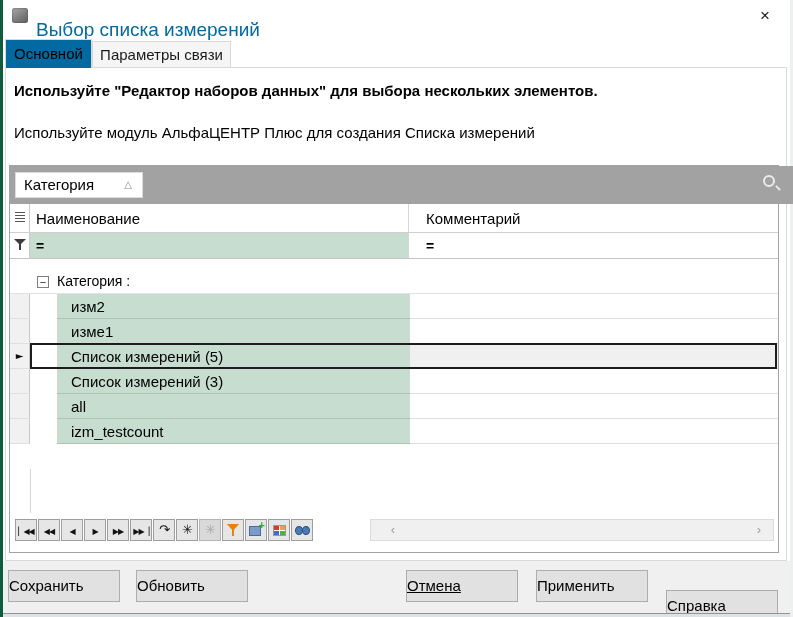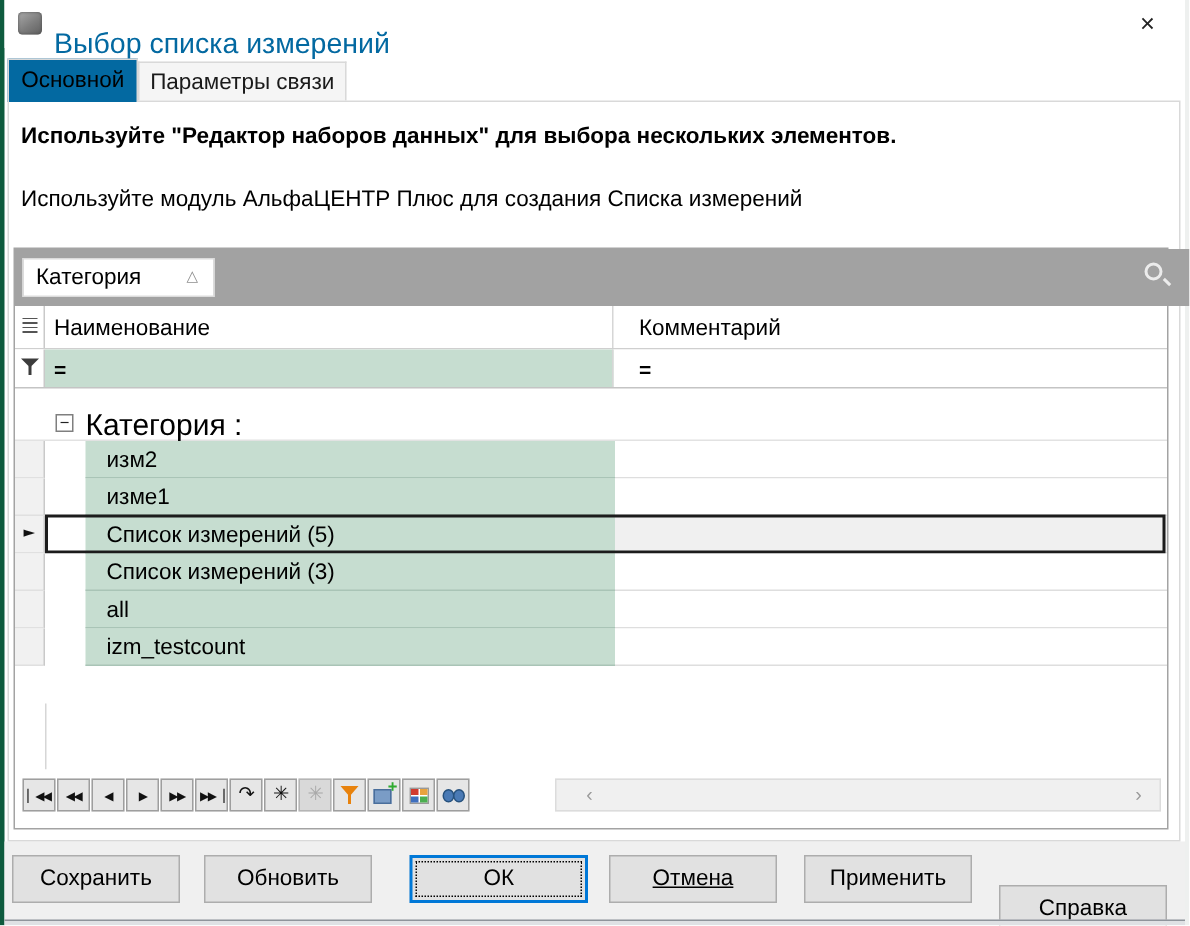--- a/index.html
+++ b/index.html
@@ -60,21 +60,21 @@
   .lines-icon { position:absolute; left:5px; top:8px; width:10px; height:12px;
                 background:repeating-linear-gradient(#555 0 1px, transparent 1px 3px); }
   .funnel-mini { position:absolute; left:4px; top:6px; width:12px; height:13px; }
   .funnel-mini .cone { position:absolute; left:0; top:0; width:0; height:0;
                        border-left:6px solid transparent; border-right:6px solid transparent; border-top:6px solid #3c3c3c; }
   .funnel-mini .stem { position:absolute; left:5px; top:5px; width:2px; height:6px; background:#3c3c3c; }
 
   .group-row { position:absolute; left:0; top:105px; width:768px; height:23px; background:#fff; border-bottom:1px solid #e2e2e2; }
   .collapse-box { position:absolute; left:27px; top:5px; width:12px; height:12px; border:1px solid #7f7f7f;
                   background:#fff; font-size:11px; line-height:10px; text-align:center; color:#222; }
-  .group-label { position:absolute; left:47px; top:2px; font-size:20px; }
+  .group-label { position:absolute; left:47px; top:2px; font-size:14px; }
 
   .rows-area { position:absolute; left:0; top:128px; width:768px; }
   .data-row { position:relative; width:768px; height:25px; }
   .row-ind { position:absolute; left:0; top:0; width:20px; height:25px; background:#f1f1f1;
              border-right:1px solid #c9c9c9; border-bottom:1px solid #e0e0e0;
              font-size:10px; line-height:24px; text-align:center; color:#111;
              font-family:"DejaVu Sans",sans-serif; }
   .row-indent { position:absolute; left:20px; top:0; width:27px; height:25px; background:#fff; }
   .cell-name { position:absolute; left:47px; top:0; width:353px; height:25px; background:#c6ddd0;
                border-bottom:1px solid #a9c4b6; font-size:15px; padding-left:14px; display:flex; align-items:center; }
@@ -107,21 +107,21 @@
   .icon-binoc i { position:absolute; top:0; width:8px; height:9px; border:1px solid #27527e; background:#4a7ab5; border-radius:50%; }
   .icon-binoc i:first-child { left:0; } .icon-binoc i:last-child { right:0; }
 
   .hscroll { position:absolute; left:360px; top:6px; width:404px; height:22px; background:#f0f0f0; border:1px solid #dcdcdc; }
   .hs-arrow { position:absolute; top:0; width:20px; height:20px; color:#9b9b9b; font-size:13px; line-height:20px; text-align:center; }
   .hs-left { left:12px; } .hs-right { right:4px; }
 
   
   .footer { position:absolute; left:3px; top:561px; width:787px; height:52px; background:#f0f0f0; }
   .btn { position:absolute; top:9px; height:32px; background:#e1e1e1; border:1px solid #adadad;
-         font-size:15px; font-family:"Liberation Sans","DejaVu Sans",sans-serif; text-align:center; line-height:30px; cursor:default; }
+         font-size:15px; font-family:"Liberation Sans","DejaVu Sans",sans-serif; text-align:left; line-height:30px; cursor:default; }
   .btn-save   { left:5px;   width:112px; }
   .btn-refresh{ left:133px; width:112px; }
   .btn-ok     { left:270px; width:119px; border:2px solid #0078d7; outline:1px dotted #000; outline-offset:-5px; line-height:28px; }
   .btn-cancel { left:403px; width:112px;text-decoration:underline; }
   .btn-apply  { left:533px; width:112px; }
   .btn-help   { left:663px; width:112px;margin-top:20px; }
 </style>
 </head>
 <body>
 
@@ -259,20 +259,19 @@
           <span class="hs-arrow hs-left">‹</span>
           <span class="hs-arrow hs-right">›</span>
         </div>
       </div>
     </div>
   </div>
 
   <div class="footer">
     <div class="btn btn-save">Сохранить</div>
     <div class="btn btn-refresh">Обновить</div>
-    <div class="btn btn-ok">ОК</div>
     <div class="btn btn-cancel">Отмена</div>
     <div class="btn btn-apply">Применить</div>
     <div class="btn btn-help">Справка</div>
   </div>
 
   <div class="edge-bottom"></div>
 </div>
 
 </body></html>

